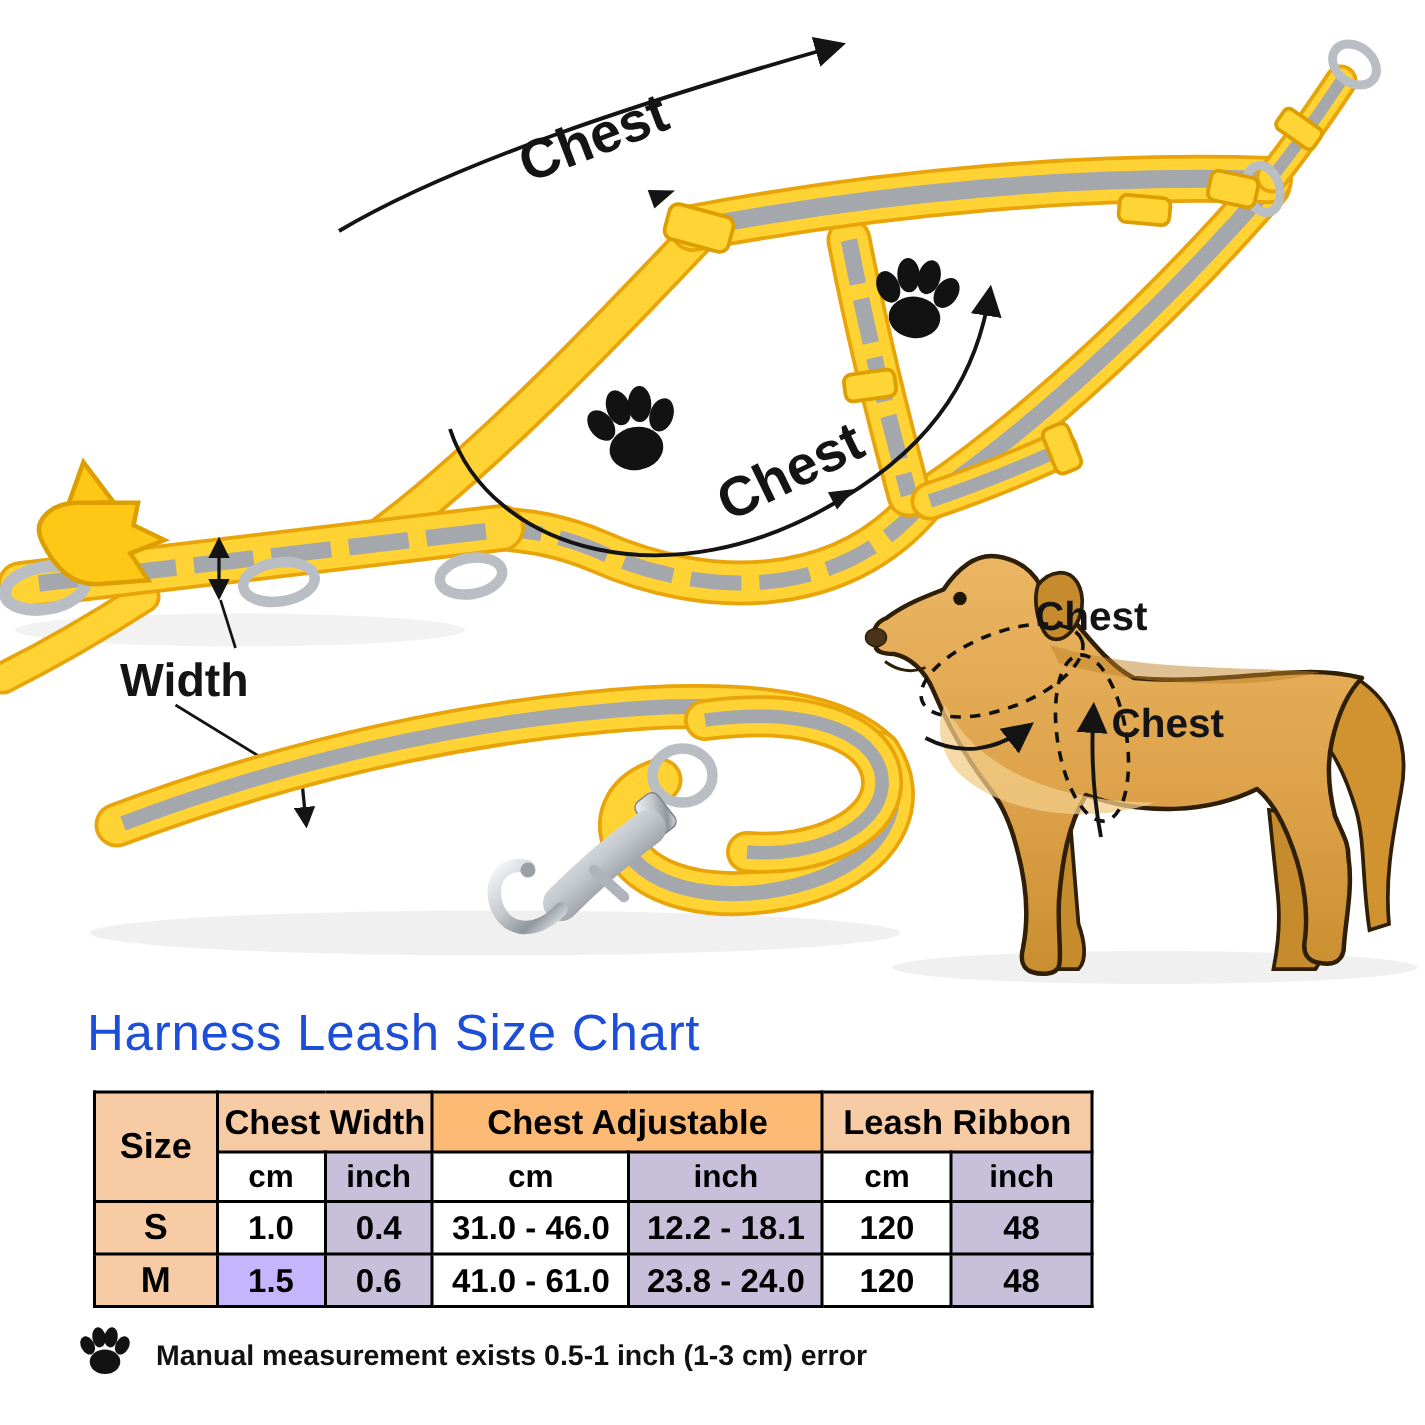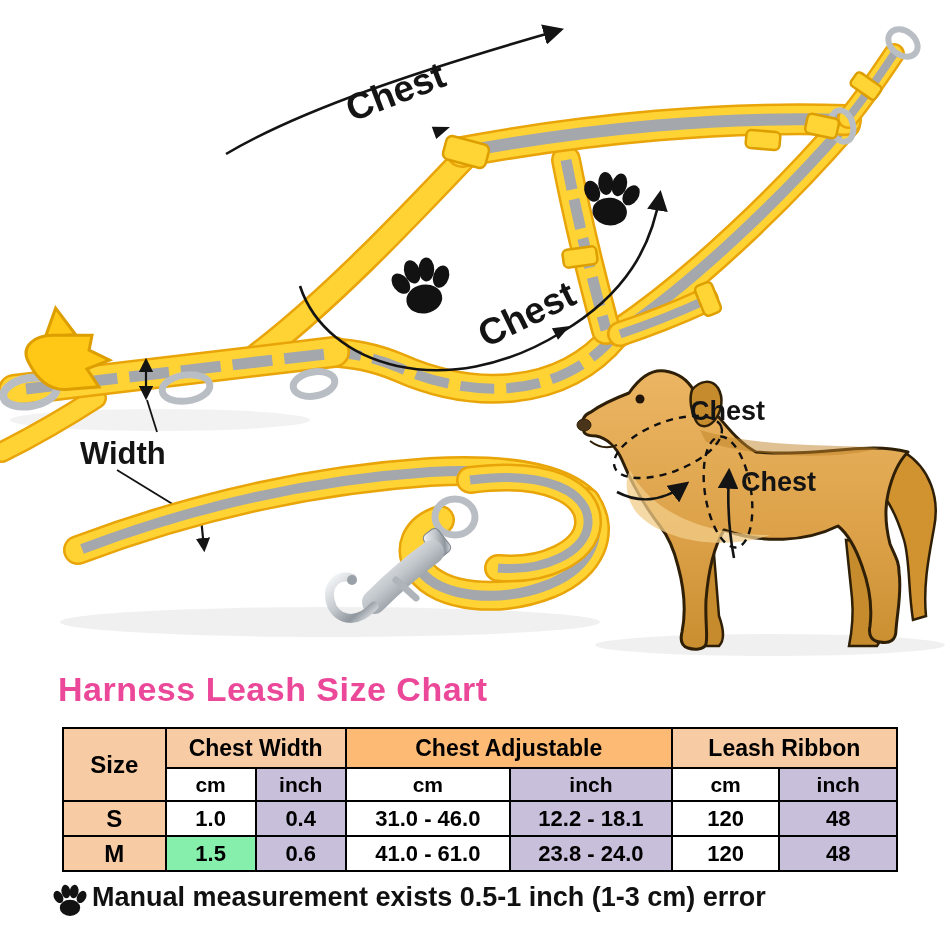--- a/index.html
+++ b/index.html
@@ -13,37 +13,37 @@
   .dbl{fill:none;stroke:#141414;stroke-width:2.2;}
   .dash{fill:none;stroke:#101010;stroke-width:2.4;stroke-dasharray:7 6;}
   .strap-edge{fill:none;stroke:#E8A408;stroke-linecap:round;}
   .strap-fill{fill:none;stroke:#FFD334;stroke-linecap:round;}
   .strap-gray{fill:none;stroke:#A4A7AC;stroke-linecap:butt;}
   .ring{fill:none;stroke:#B9BEC4;}
   .keeper{fill:#FFD435;stroke:#DD9E00;stroke-width:2.5;}
   .svg-label{font-family:"Liberation Sans","DejaVu Sans",sans-serif;font-weight:bold;fill:#141414;}
   #chart-title{
     position:absolute;left:58px;top:670px;margin:0;
-    font-size:34px;font-weight:bold;color:#ec4899;letter-spacing:0.5px;
+    font-size:34px;font-weight:normal;color:#1d4ed8;letter-spacing:0.5px;
   }
   #size-table{
-    position:absolute;left:62px;top:727px;width:836px;
+    position:absolute;left:62px;top:727px;width:667px;
     border-collapse:collapse;table-layout:fixed;
   }
   #size-table th,#size-table td{
     border:2px solid #000;text-align:center;vertical-align:middle;padding:0;
     font-size:22px;color:#000;
   }
   #size-table .grp{font-weight:bold;font-size:23px;height:38px;}
   #size-table .unit{font-weight:bold;font-size:21px;height:31px;}
   #size-table .val{font-weight:bold;font-size:22px;height:33px;}
   #size-table .sizecol{font-weight:bold;font-size:24px;}
   #footnote{
-    position:absolute;left:52px;top:882px;display:flex;align-items:flex-start;gap:4px;
-    font-size:27px;font-weight:bold;color:#111;
+    position:absolute;left:52px;top:882px;display:flex;align-items:flex-end;gap:16px;
+    font-size:19px;font-weight:bold;color:#111;
   }
 </style>
 </head>
 <body>
 
 <svg id="illustration" width="950" height="665" viewBox="0 0 950 665" xmlns="http://www.w3.org/2000/svg">
   <defs>
     <linearGradient id="metalGrad" x1="0" y1="0" x2="1" y2="1">
       <stop offset="0" stop-color="#f5f7f8"></stop>
         <stop offset="0.45" stop-color="#c3c8cd"></stop>
@@ -249,21 +249,21 @@
     <td class="val sizecol" style="background:#F7CBA4">S</td>
     <td class="val" style="background:#FFFFFF">1.0</td>
     <td class="val" style="background:#C8BFDB">0.4</td>
     <td class="val" style="background:#FFFFFF">31.0 - 46.0</td>
     <td class="val" style="background:#C8BFDB">12.2 - 18.1</td>
     <td class="val" style="background:#FFFFFF">120</td>
     <td class="val" style="background:#C8BFDB">48</td>
   </tr>
   <tr>
     <td class="val sizecol" style="background:#F7CBA4">M</td>
-    <td class="val" style="background:#86efac">1.5</td>
+    <td class="val" style="background:#c4b5fd">1.5</td>
     <td class="val" style="background:#C8BFDB">0.6</td>
     <td class="val" style="background:#FFFFFF">41.0 - 61.0</td>
     <td class="val" style="background:#C8BFDB">23.8 - 24.0</td>
     <td class="val" style="background:#FFFFFF">120</td>
     <td class="val" style="background:#C8BFDB">48</td>
   </tr>
   </tbody>
 </table>
 
 <div id="footnote">

